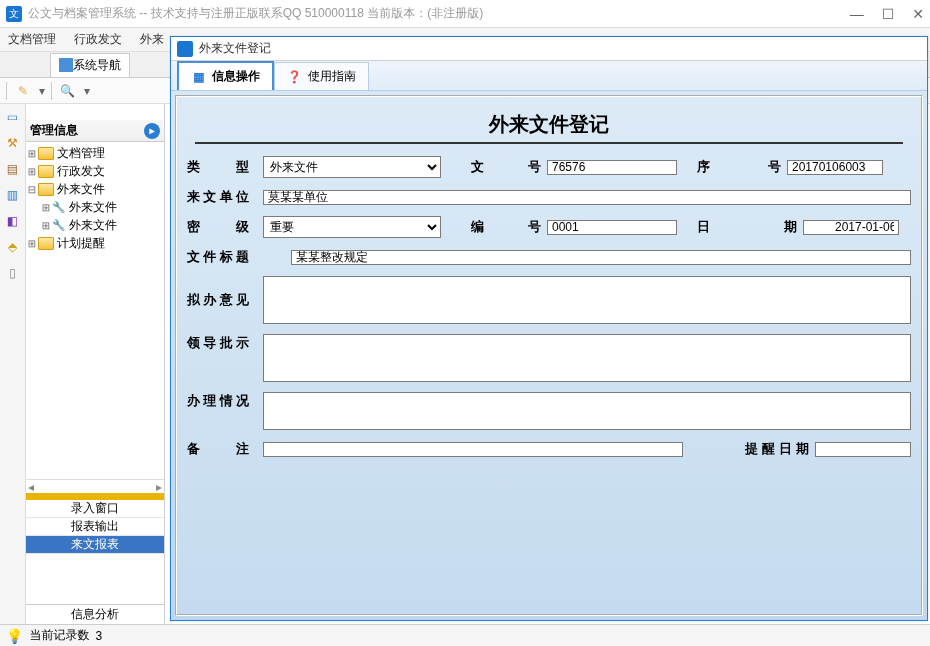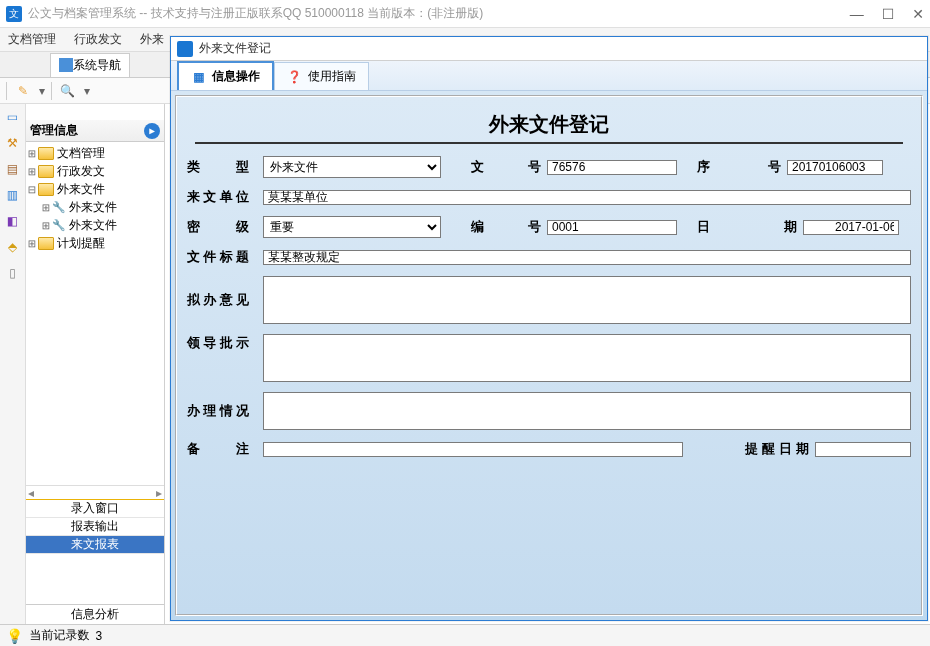--- a/index.html
+++ b/index.html
@@ -34,21 +34,21 @@
 .tree-panel { flex: 1; display: flex; flex-direction: column; overflow: hidden; margin-top: 16px; }
 .tree-header { height: 22px; background: linear-gradient(#f8f8f8,#eee); border-bottom: 1px solid #ccc; display: flex; align-items: center; justify-content: space-between; padding: 0 4px; font-weight: bold; }
 .tree-header .arrow-ic { width: 16px; height: 16px; background: #2b7cd3; border-radius: 50%; display: flex; align-items: center; justify-content: center; color: #fff; font-size: 10px; }
 .tree-body { flex: 1; overflow: auto; padding: 2px 0; }
 .tree-row { display: flex; align-items: center; height: 18px; white-space: nowrap; cursor: pointer; }
 .tree-row .exp { width: 12px; text-align: center; color: #666; font-size: 10px; }
 .tree-row .folder { width: 16px; height: 13px; background: linear-gradient(#ffe9a8,#f5c23c); border: 1px solid #d4a017; border-radius: 1px; margin-right: 3px; }
 .tree-row .file-ic { width: 14px; height: 14px; color: #888; margin-right: 3px; display:inline-flex; align-items:center; justify-content:center; font-size:11px; }
 .tree-scroll { height: 14px; border-top: 1px solid #ddd; display: flex; align-items: center; justify-content: space-between; padding: 0 2px; color: #888; font-size: 9px; }
 
-.side-lists { border-top: 1px solid #eab308; }
+.side-lists { border-top: 7px solid #eab308; }
 .side-item { height: 18px; display: flex; align-items: center; justify-content: center; border-bottom: 1px solid #e5e5e5; cursor: pointer; }
 .side-item.selected { background: #3a75c4; color: #fff; }
 .side-gap { height: 50px; }
 .side-footer { height: 20px; display: flex; align-items: center; justify-content: center; border-top: 1px solid #ccc; }
 
 
 .statusbar { position: absolute; bottom: 0; left: 0; right: 0; height: 22px; background: #f5f5f5; border-top: 1px solid #ccc; display: flex; align-items: center; padding: 0 6px; gap: 6px; }
 .statusbar .bulb { color: #e8b000; font-size: 14px; }
 
 
@@ -221,34 +221,34 @@
         <span class="flabel">密　　级</span>
         <select class="fselect" style="width:178px"><option>重要</option></select>
         <span class="flabel2" style="width:106px">编　　号</span>
         <input class="finput" style="width: 130px;" value="0001">
         <span class="flabel3" style="width:126px">日　　期</span>
         <input class="finput" style="width: 96px; padding-left: 31px;" value="2017-01-06">
       </div>
 
       <div class="form-row">
         <span class="flabel">文件标题</span>
-        <input class="finput" style="flex: 1 1 0%;" value="某某整改规定">
+        <input class="finput" style="flex: 1 1 0%; margin-left: 28px;" value="某某整改规定">
       </div>
 
       <div class="form-row" style="align-items:center">
         <span class="flabel">拟办意见</span>
         <textarea class="ftextarea" style="flex: 1 1 0%; height: 48px;"></textarea>
       </div>
 
       <div class="form-row" style="align-items:flex-start">
         <span class="flabel">领导批示</span>
         <textarea class="ftextarea" style="flex: 1 1 0%; height: 48px;"></textarea>
       </div>
 
-      <div class="form-row" style="align-items:center">
+      <div class="form-row" style="align-items:flex-start">
         <span class="flabel">办理情况</span>
         <textarea class="ftextarea" style="flex: 1 1 0%; height: 38px;"></textarea>
       </div>
 
       <div class="form-row">
         <span class="flabel">备　　注</span>
         <input class="finput" style="width: 420px;">
         <span style="flex:1"></span>
         <span class="flabel3" style="width:70px;padding-left:0">提醒日期</span>
         <input class="finput" style="width: 96px;">

